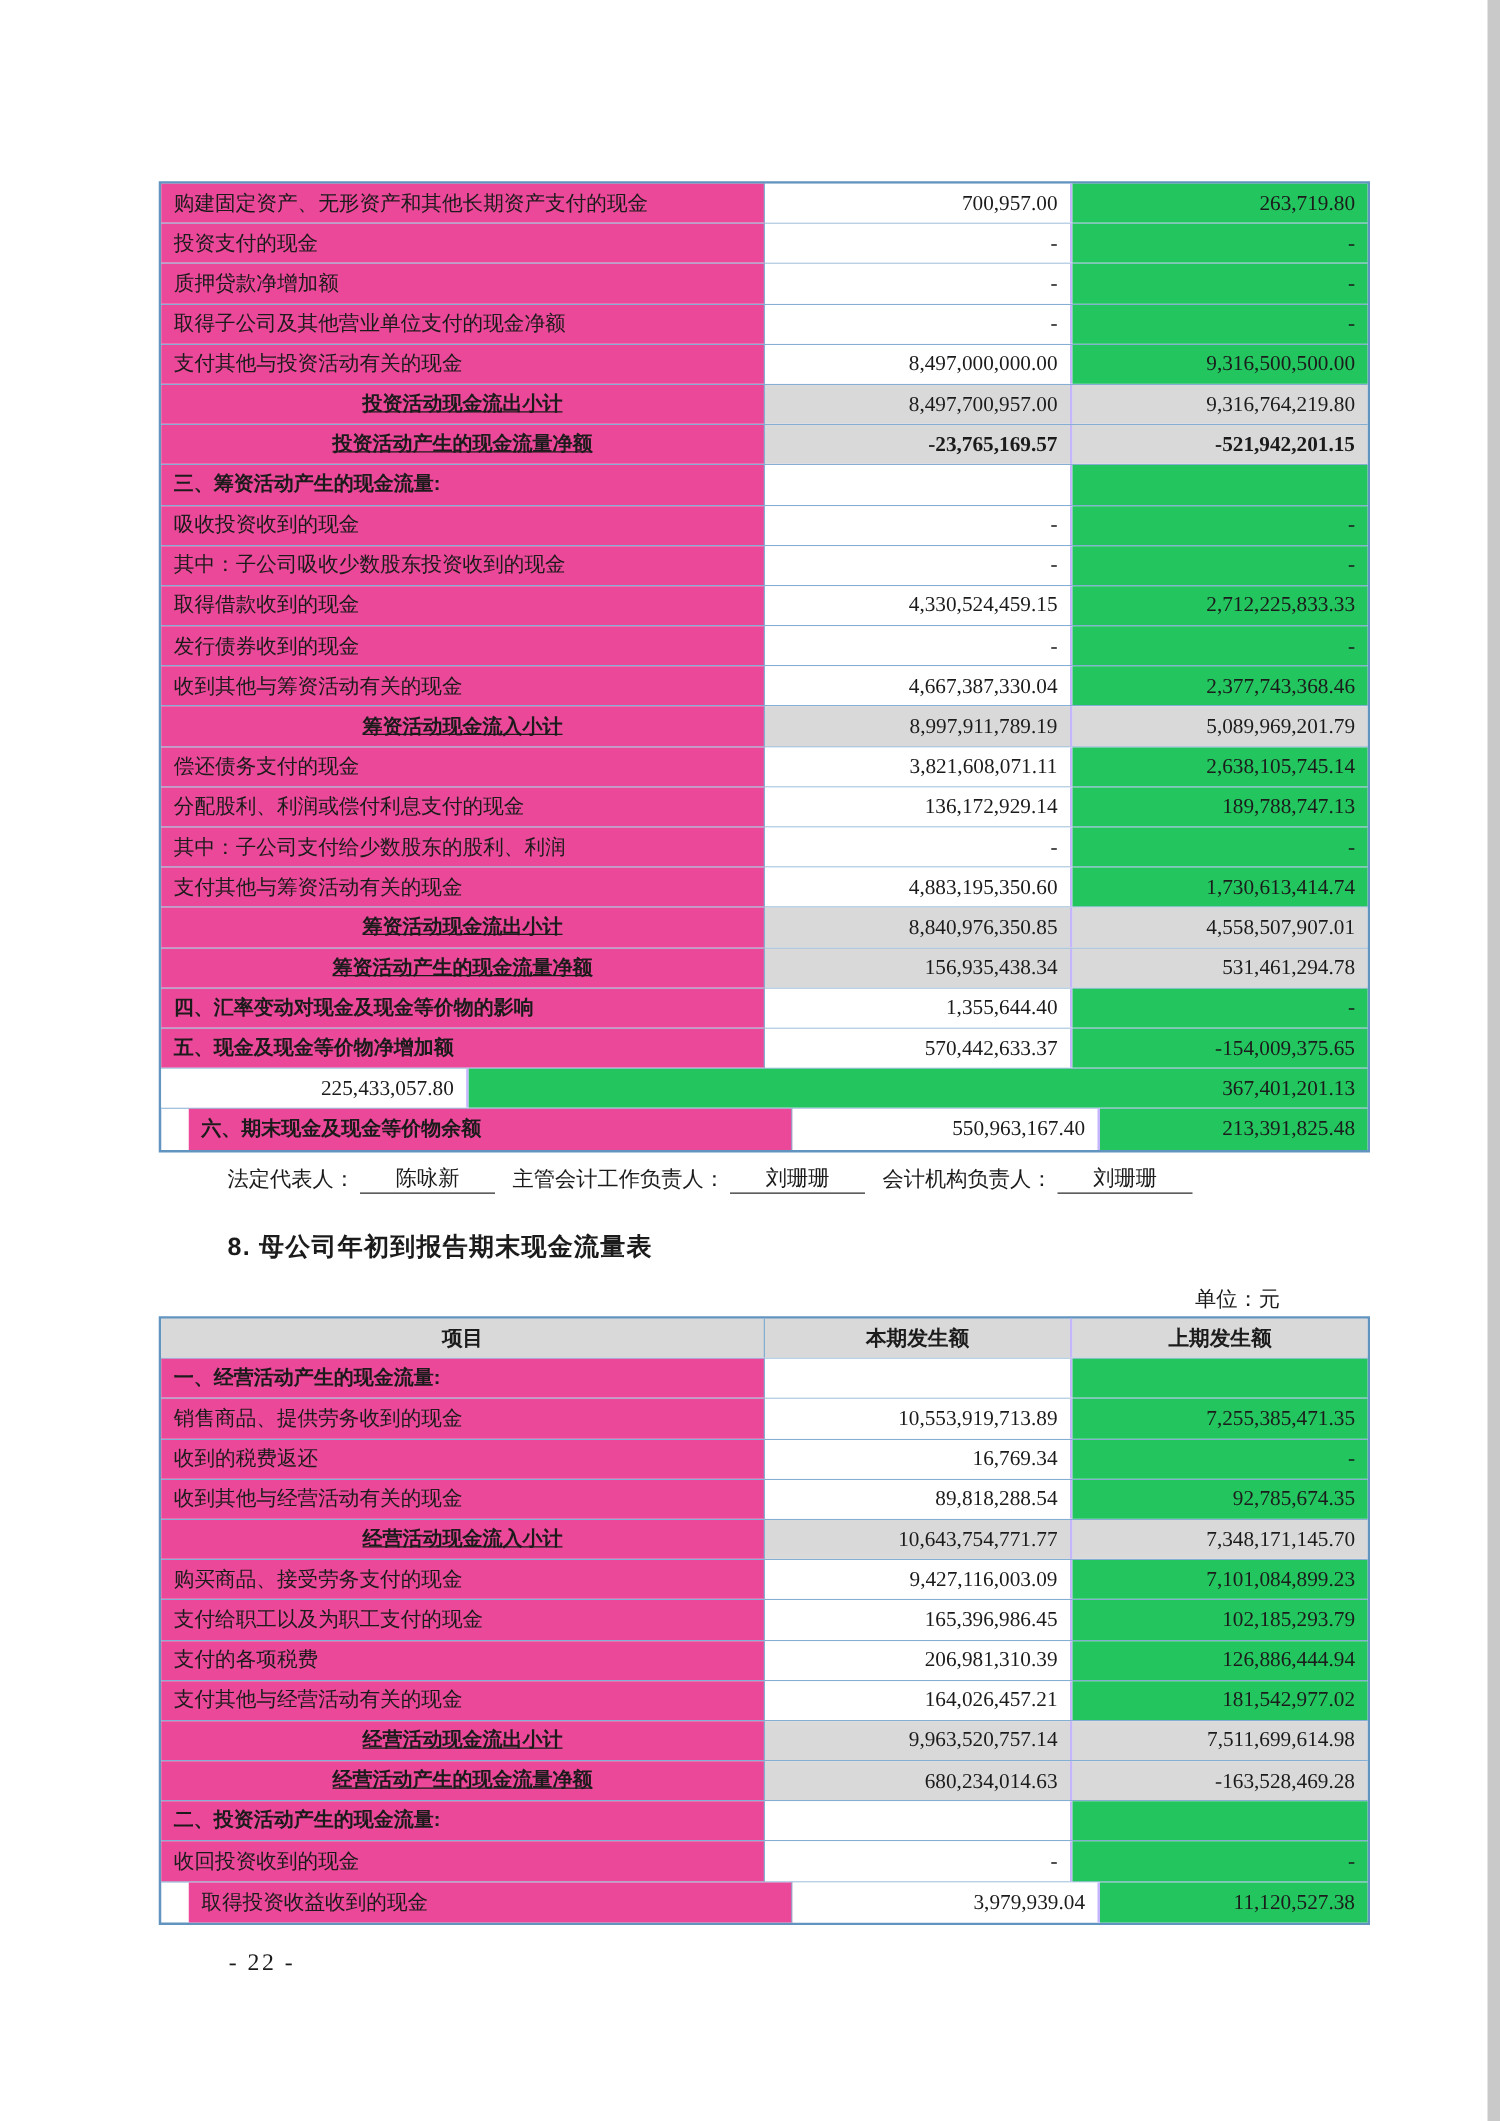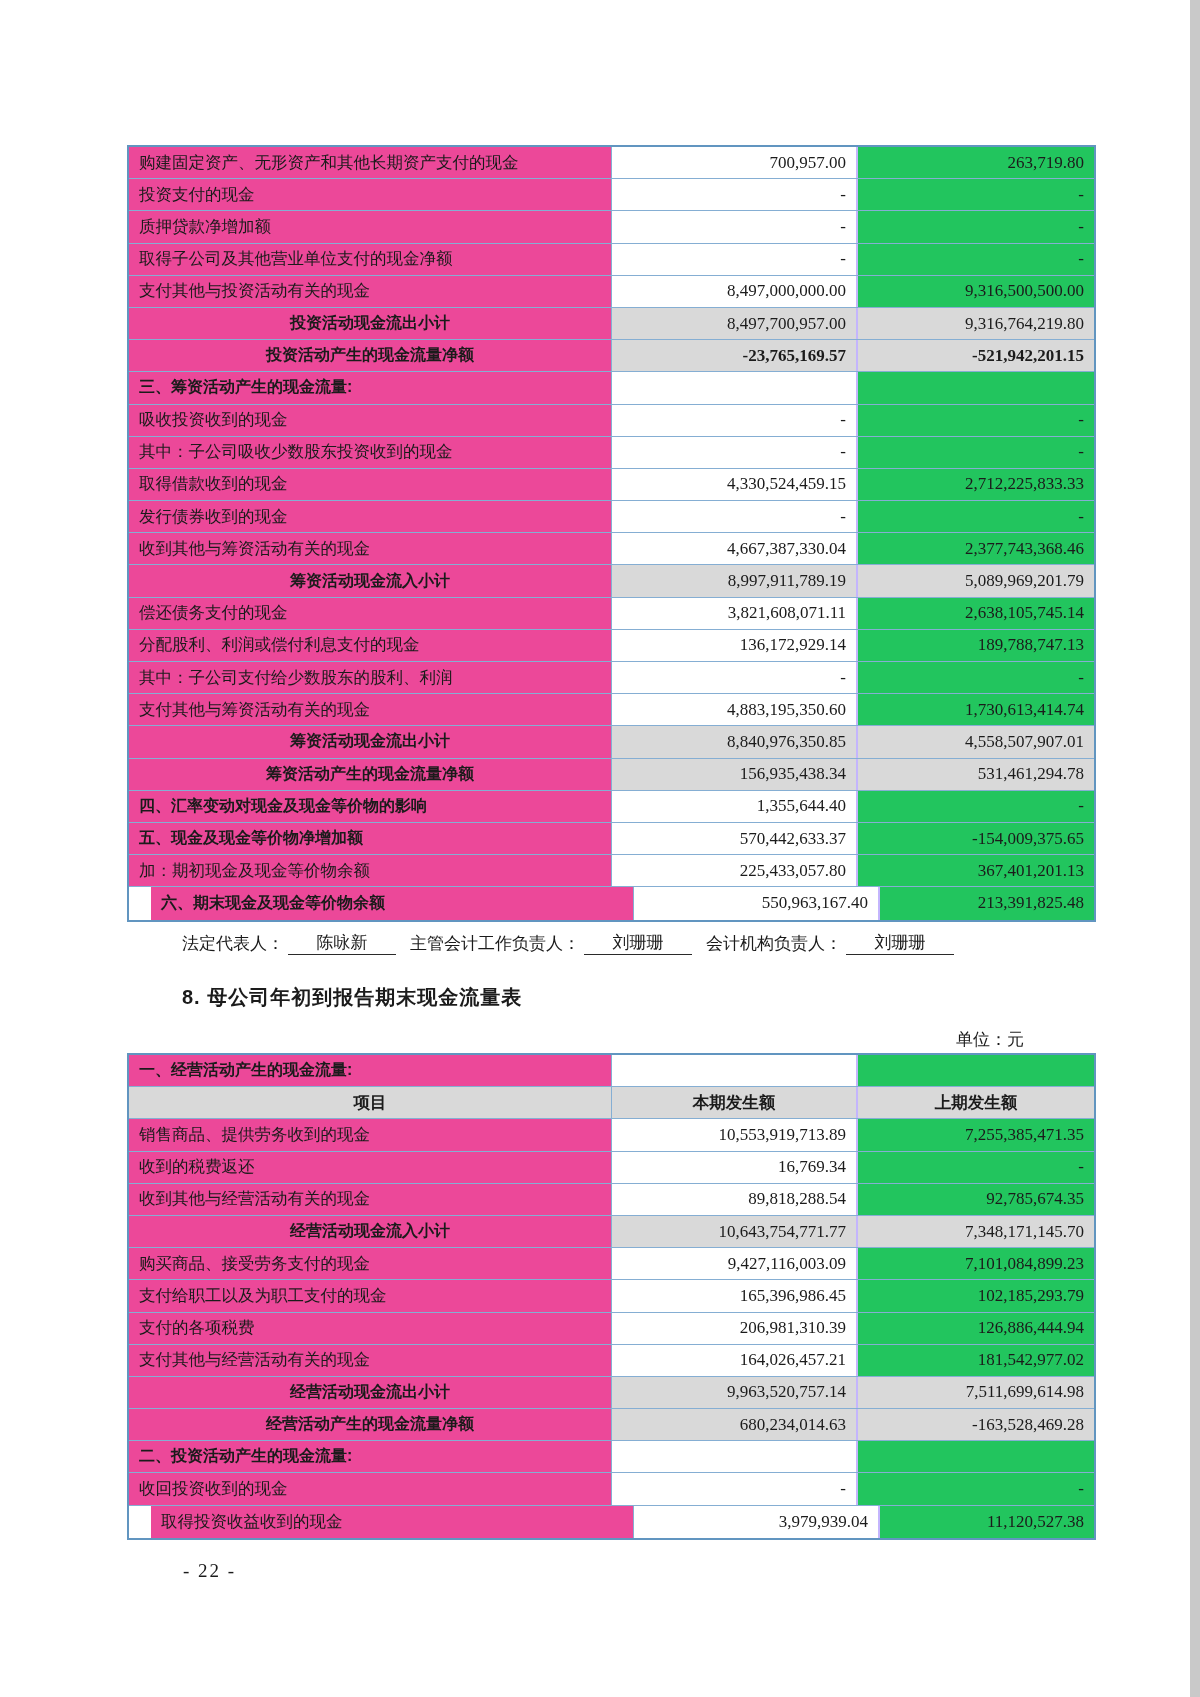--- a/index.html
+++ b/index.html
@@ -17,21 +17,21 @@
   #table1{top:145px;}
   #table2{top:1053px;}
   .row{display:flex;height:32.2px;box-sizing:border-box;border-bottom:1px solid #85aed3;}
   .row:last-child{border-bottom:none;margin-left:22px;}
   .cell{display:flex;align-items:center;box-sizing:border-box;white-space:nowrap;overflow:hidden;}
   .c1{width:483px;background:#ec4899;border-right:1px solid #85aed3;padding:0 10px;font-size:16.5px;}
   .c2{width:246px;border-right:2px solid #c4b5fd;justify-content:flex-end;padding:0 10px;font-size:17px;background:#ffffff;}
   .c3{flex:1;justify-content:flex-end;padding:0 10px;font-size:17px;background:#22c55e;}
   .r-section .c1,.r-bold_item .c1{font-family:"Liberation Sans","DejaVu Sans",sans-serif;font-weight:bold;font-size:16px;}
   .r-subtotal .c1,.r-subtotal_bold .c1{
-    font-family:"Liberation Sans","DejaVu Sans",sans-serif;font-weight:bold;font-size:16px;justify-content:center;
+    font-family:"Liberation Sans","DejaVu Sans",sans-serif;font-weight:bold;font-size:16px;justify-content:center;text-decoration:underline;
   }
   .r-subtotal .c2,.r-subtotal .c3,
   .r-subtotal_bold .c2,.r-subtotal_bold .c3{background:#d9d9d9;}
   .r-subtotal_bold .c2,.r-subtotal_bold .c3{font-weight:bold;}
   .r-header .c1,.r-header .c2,.r-header .c3{
     background:#d9d9d9;justify-content:center;
     font-family:"Liberation Sans","DejaVu Sans",sans-serif;font-weight:bold;font-size:16.5px;
   }
 
   
@@ -159,21 +159,20 @@
         <div class="cell c1">四、汇率变动对现金及现金等价物的影响</div>
         <div class="cell c2">1,355,644.40</div>
         <div class="cell c3">-</div>
       </div>
       <div class="row r-bold_item">
         <div class="cell c1">五、现金及现金等价物净增加额</div>
         <div class="cell c2">570,442,633.37</div>
         <div class="cell c3">-154,009,375.65</div>
       </div>
       <div class="row r-item">
-        <div class="cell c1">加：期初现金及现金等价物余额</div>
         <div class="cell c2">225,433,057.80</div>
         <div class="cell c3">367,401,201.13</div>
       </div>
       <div class="row r-bold_item">
         <div class="cell c1">六、期末现金及现金等价物余额</div>
         <div class="cell c2">550,963,167.40</div>
         <div class="cell c3">213,391,825.48</div>
       </div>
     </div>
 
@@ -184,30 +183,30 @@
     <span class="uline">刘珊珊</span>
     <span class="lbl">会计机构负责人：</span>
     <span class="uline">刘珊珊</span>
   </div>
 
   <div class="sec-title">8. 母公司年初到报告期末现金流量表</div>
 
   <div class="unit">单位：元</div>
 
   <div class="fin-table" id="table2">
+      <div class="row r-header">
+        <div class="cell c1">项目</div>
+        <div class="cell c2">本期发生额</div>
+        <div class="cell c3">上期发生额</div>
+      </div>
       <div class="row r-section">
         <div class="cell c1">一、经营活动产生的现金流量:</div>
         <div class="cell c2"></div>
         <div class="cell c3"></div>
       </div>
-      <div class="row r-header">
-        <div class="cell c1">项目</div>
-        <div class="cell c2">本期发生额</div>
-        <div class="cell c3">上期发生额</div>
-      </div>
       <div class="row r-item">
         <div class="cell c1">销售商品、提供劳务收到的现金</div>
         <div class="cell c2">10,553,919,713.89</div>
         <div class="cell c3">7,255,385,471.35</div>
       </div>
       <div class="row r-item">
         <div class="cell c1">收到的税费返还</div>
         <div class="cell c2">16,769.34</div>
         <div class="cell c3">-</div>
       </div>

